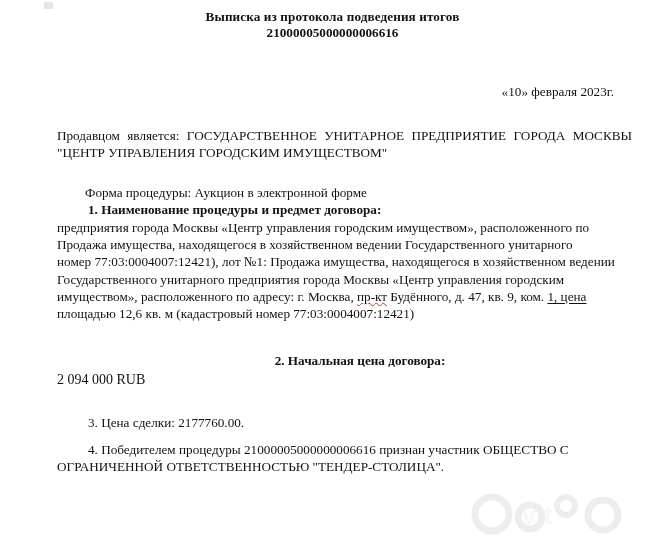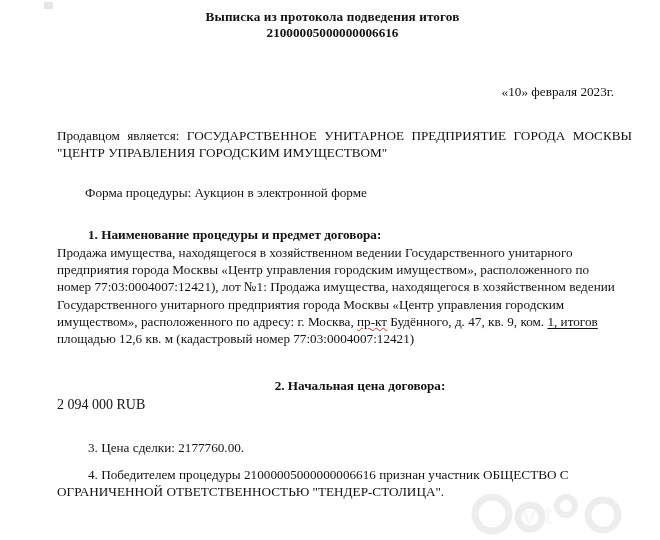--- a/index.html
+++ b/index.html
@@ -65,21 +65,21 @@
     padding-left: 28px;
     font-size: 13.2px;
     line-height: 17px;
   }
   .section-head {
     font-weight: bold;
     font-size: 13.2px;
     line-height: 17px;
     padding-left: 31px;
   }
-  .s1-head { margin-top: 25px; }
+  .s1-head { }
   .body-par {
     font-size: 13.2px;
     line-height: 17.2px;
     text-align: justify;
     margin-top: 1px;
   }
   .body-par .ln {
     display: block;
     white-space: nowrap;
   }
@@ -153,25 +153,25 @@
   <div class="seller-block">
     <span class="lead">Продавцом является: ГОСУДАРСТВЕННОЕ УНИТАРНОЕ ПРЕДПРИЯТИЕ ГОРОДА МОСКВЫ</span>
     <span class="second">"ЦЕНТР УПРАВЛЕНИЯ ГОРОДСКИМ ИМУЩЕСТВОМ"</span>
   </div>
 
   <div class="form-line">Форма процедуры: Аукцион в электронной форме</div>
 
   <div class="section-head s1-head">1. Наименование процедуры и предмет договора:</div>
 
   <div class="body-par">
+    <span class="ln just"><span>предприятия города Москвы «Центр управления городским имуществом», расположенного по</span></span>
     <span class="ln just"><span>Продажа имущества, находящегося в хозяйственном ведении Государственного унитарного</span></span>
-    <span class="ln just"><span>предприятия города Москвы «Центр управления городским имуществом», расположенного по</span></span>
     <span class="ln">номер 77:03:0004007:12421), лот №1: Продажа имущества, находящегося в хозяйственном ведении</span>
     <span class="ln just"><span>Государственного унитарного предприятия города Москвы «Центр управления городским</span></span>
-    <span class="ln"><span>имуществом», расположенного по адресу: г. Москва, </span><span class="squiggle">пр-кт</span><span> Будённого, д. 47, кв. 9, ком. </span><span class="uline">1,   итогов</span></span>
+    <span class="ln"><span>имуществом», расположенного по адресу: г. Москва, </span><span class="squiggle">пр-кт</span><span> Будённого, д. 47, кв. 9, ком. </span><span class="uline">1,   цена</span></span>
     <span class="ln">площадью 12,6 кв. м (кадастровый номер 77:03:0004007:12421)</span>
   </div>
 
   <div class="section-head s2-head">2. Начальная цена договора:</div>
   <div class="price-line">2 094 000 RUB</div>
 
   <div class="s3-line">3. Цена сделки: 2177760.00.</div>
 
   <div class="s4-par">
     <span class="ln indent-first">4.  Победителем  процедуры  21000005000000006616  признан  участник  ОБЩЕСТВО  С</span>

